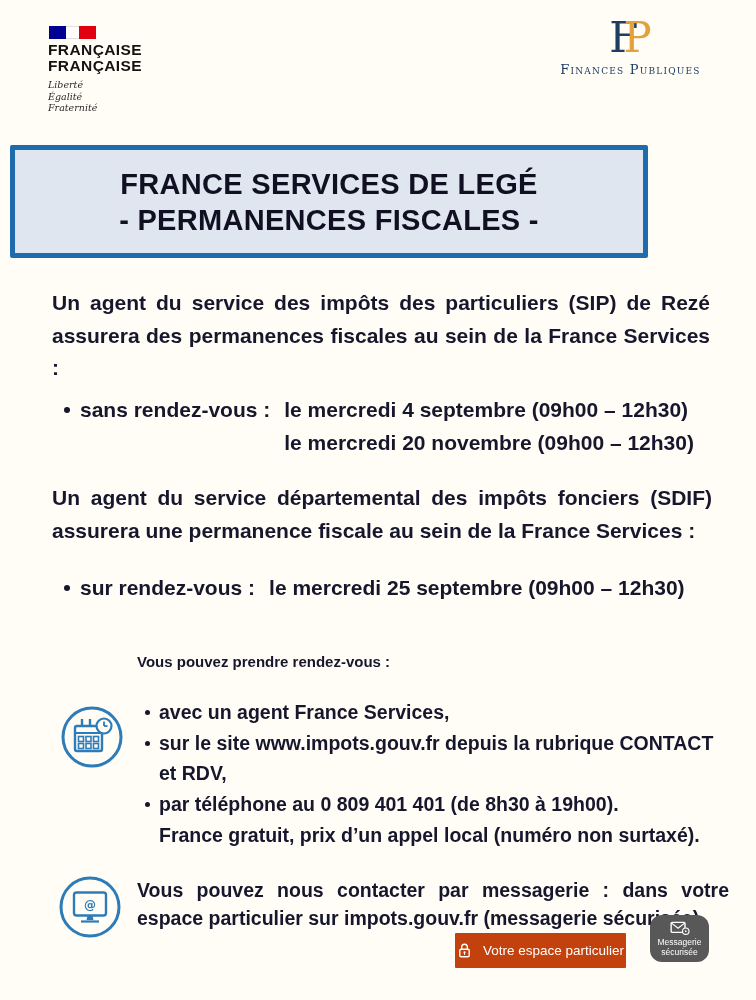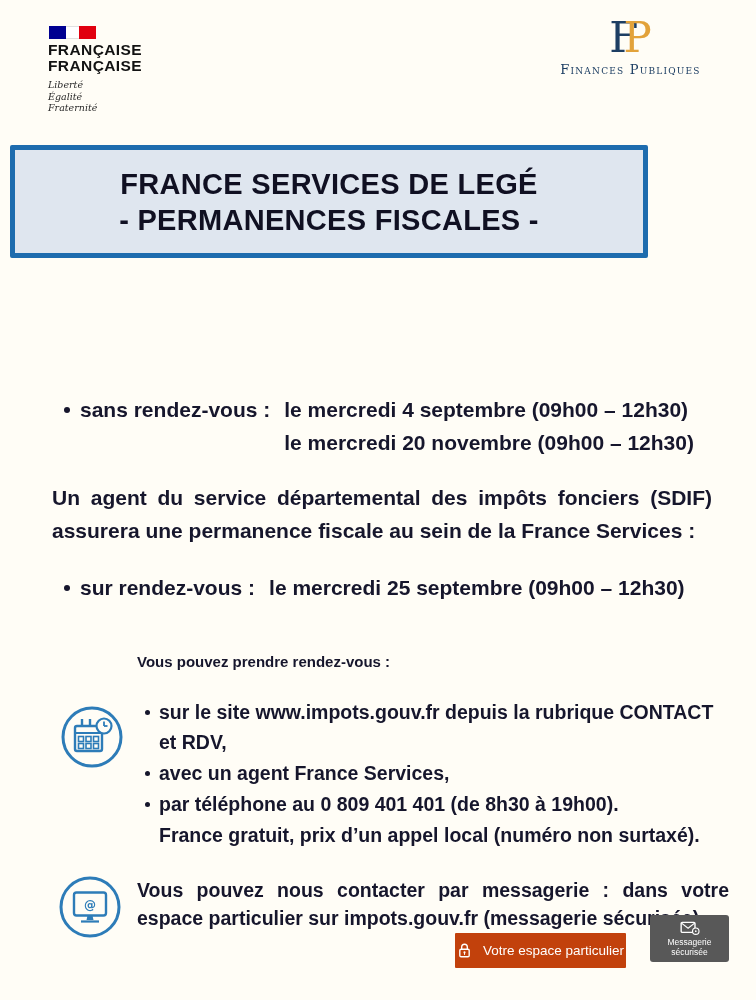--- a/index.html
+++ b/index.html
@@ -61,22 +61,22 @@
   .contact-text { position:absolute; left:137px; top:877px; width:592px; font-size:19.5px; font-weight:bold; line-height:27.5px; text-align:justify; color:#16162c; }
 
   
   .espace-btn {
     position:absolute; left:455px; top:933px; width:171px; height:35px;
     background:#c2410c; color:#ffffff; border:none; border-radius:1px;
     display:flex; align-items:center; justify-content:center; gap:11px;
     font-family:"Liberation Sans", sans-serif; font-size:13.5px; cursor:pointer;
   }
   .badge {
-    position:absolute; left:650px; top:915px; width:79px; height:47px;
-    background:#585858; border-radius:3px; color:#ffffff;
+    position:absolute; left:650px; top:915px; width:59px; height:47px;
+    background:#585858; border-radius:12px; color:#ffffff;
     display:flex; flex-direction:column; align-items:center; justify-content:center;
     font-size:8.5px; line-height:10px; text-align:center;
   }
   .badge svg { margin-bottom:1px; }
 </style>
 </head>
 <body>
 
 <div class="page">
 
@@ -102,20 +102,21 @@
       <span class="fp-f">F</span><span class="fp-p">P</span>
     </div>
     <div class="fp-word">Finances Publiques</div>
   </div>
 
   <div class="title-box">
     <div class="title-line">FRANCE SERVICES DE LEGÉ</div>
     <div class="title-line">- PERMANENCES FISCALES -</div>
   </div>
 
+  <div class="para p-sip">Un agent du service des impôts des particuliers (SIP) de Rezé assurera des permanences fiscales au sein de la France Services :</div>
 
   <div class="bullet-row b-sip">
     <span class="dot"></span>
     <span class="u-label">sans rendez-vous : </span>
     <span class="date-col">
       <div>le mercredi 4 septembre (09h00 – 12h30)</div>
       <div>le mercredi 20 novembre (09h00 – 12h30)</div>
     </span>
   </div>
 
@@ -144,25 +145,25 @@
       <rect x="33.5" y="38.5" width="5" height="5" stroke="#2d7cb8" stroke-width="1.6"></rect>
       <circle cx="44" cy="21" r="7.5" fill="#fffdf6" stroke="#2d7cb8" stroke-width="2.2"></circle>
       <line x1="44" y1="21" x2="44" y2="16.5" stroke="#2d7cb8" stroke-width="1.8"></line>
       <line x1="44" y1="21" x2="47.5" y2="21" stroke="#2d7cb8" stroke-width="1.8"></line>
     </svg>
   </div>
 
   <div class="rdv-list">
     <div class="rdv-item">
       <span class="dot"></span>
-      <span>sur le site www.impots.gouv.fr depuis la rubrique CONTACT et RDV,</span>
+      <span>avec un agent France Services,</span>
     </div>
     <div class="rdv-item">
       <span class="dot"></span>
-      <span>avec un agent France Services,</span>
+      <span>sur le site www.impots.gouv.fr depuis la rubrique CONTACT et RDV,</span>
     </div>
     <div class="rdv-item">
       <span class="dot"></span>
       <span>par téléphone au 0 809 401 401 (de 8h30 à 19h00).</span>
     </div>
     <div class="rdv-note">France gratuit, prix d’un appel local (numéro non surtaxé).</div>
   </div>
 
   <div class="icon-wrap i-mon">
     <svg width="64" height="64" viewBox="0 0 64 64" fill="none">

